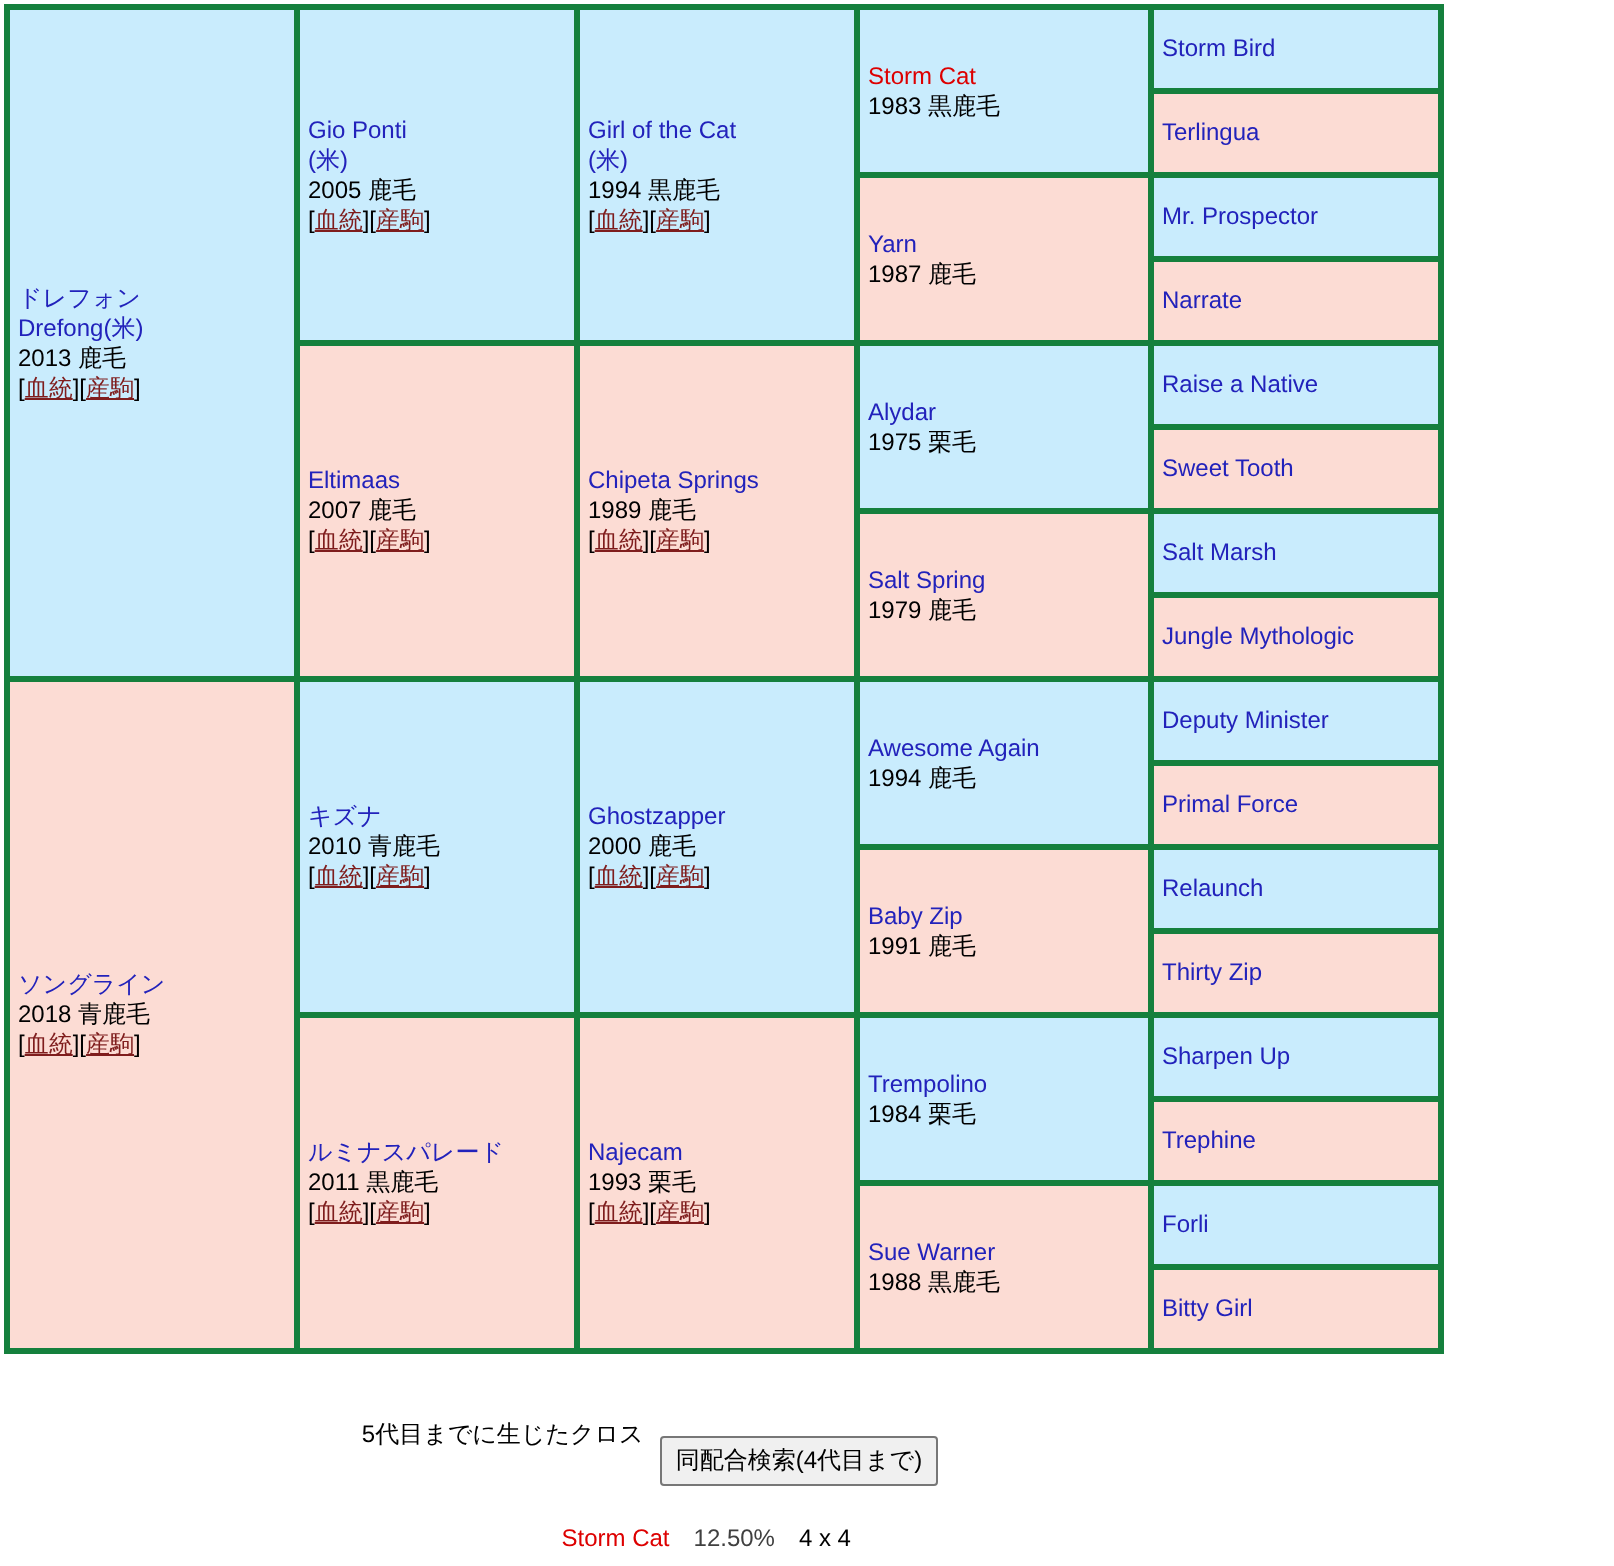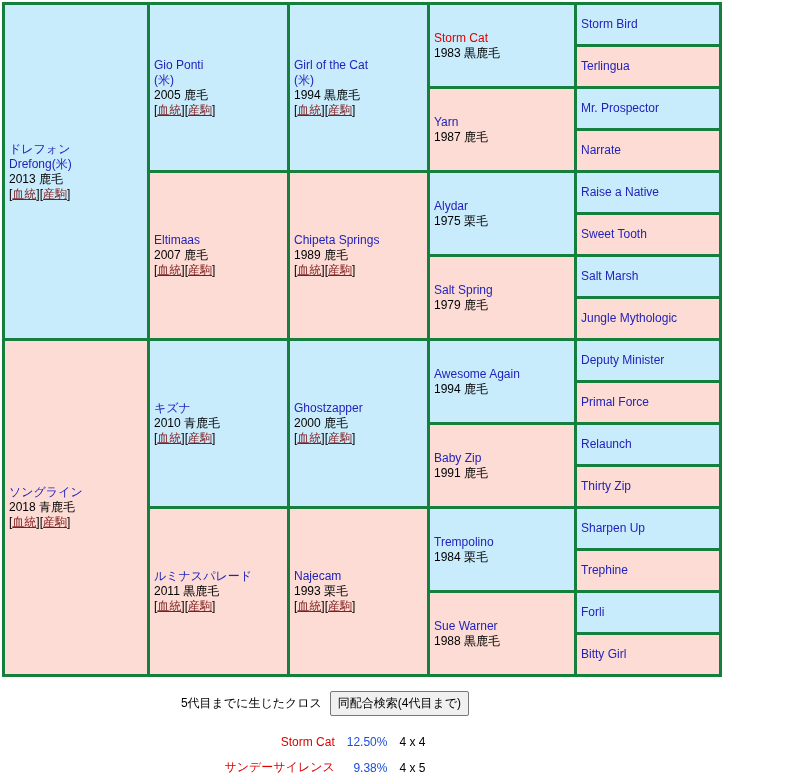--- a/index.html
+++ b/index.html
@@ -38,25 +38,26 @@
   .crosslabel{font-size:12px;color:#000;}
   .crossbtn{
     font-family:"Liberation Sans","DejaVu Sans",sans-serif;
     font-size:12px;
     padding:3px 7px;
     background:#f0f0f0;
     border:1px solid #777777;
     color:#000;
     border-radius:2px;
     cursor:pointer;
+    margin-top:27px;
   }
   table.crosstab{margin:14px auto 0 auto;border-collapse:collapse;}
   table.crosstab td{padding:5px 6px;font-size:12px;white-space:nowrap;}
   td.cname{color:#dd0000;text-align:right;}
-  td.cpct{color:#1d4ed8;text-align:right;padding-left:22px;}
+  td.cpct{color:#404040;text-align:right;padding-left:22px;}
   td.cgen{color:#000;text-align:right;padding-left:10px;}
 </style>
 </head>
 <body>
 
 <div id="page">
 
   <table class="ped">
     <colgroup>
       <col class="c0">

